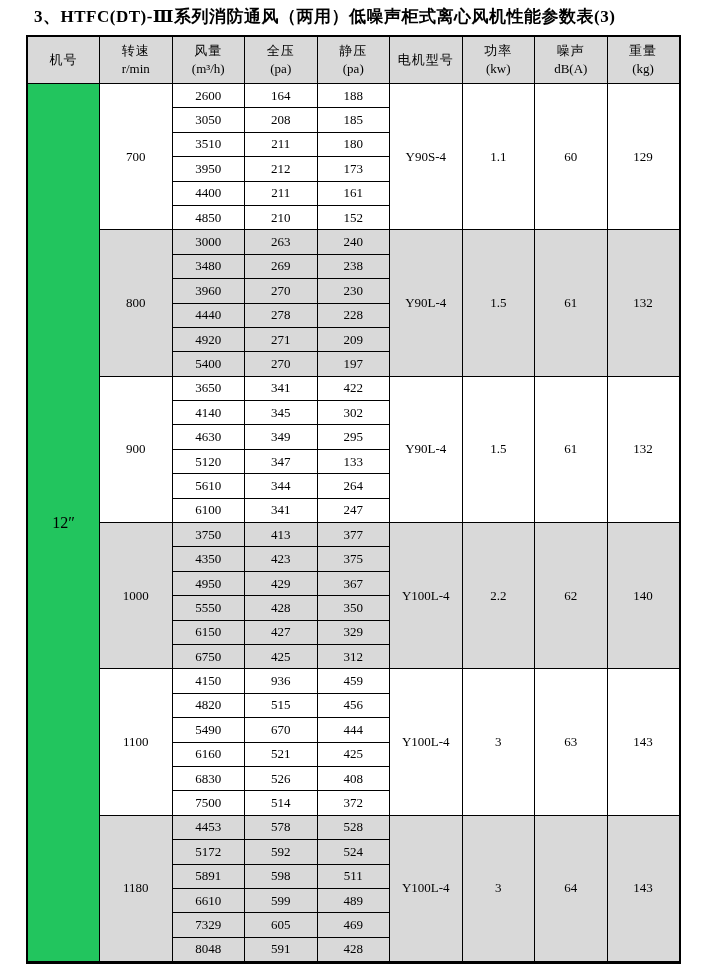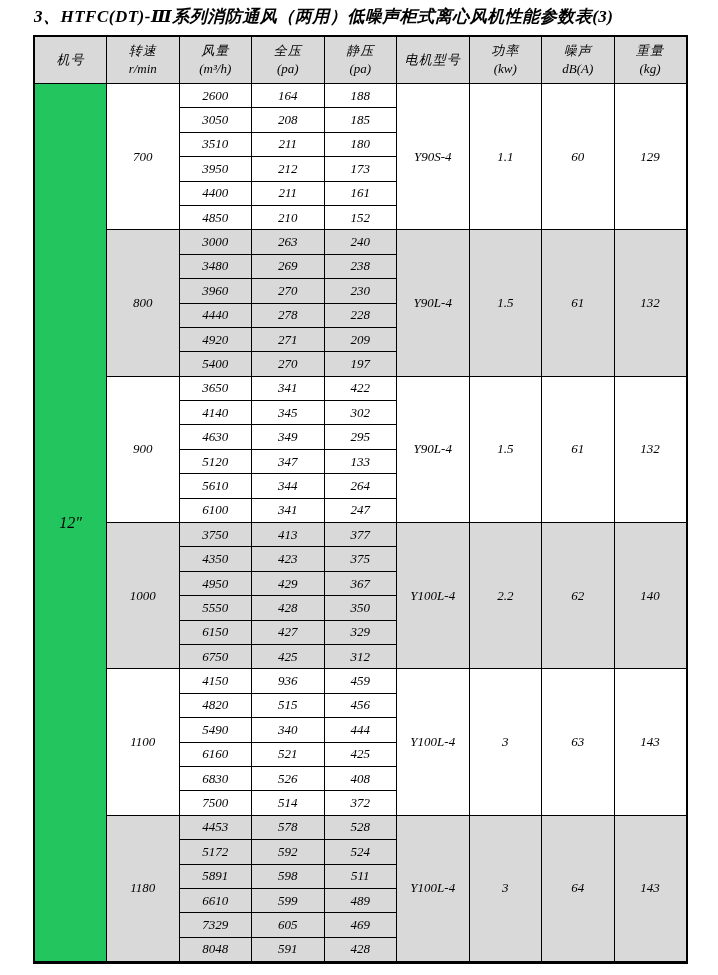--- a/index.html
+++ b/index.html
@@ -10,33 +10,32 @@
     height: 975px;
     font-family: "Liberation Serif", "DejaVu Serif", serif;
     color: #000;
   }
   .page {
     position: relative;
     width: 718px;
     height: 975px;
     background: #fff;
     overflow: hidden;
-    font-style: italic;
   }
   .title {
     margin: 5px 0 7px 34px;
     font-size: 17px;
     font-weight: bold;
     letter-spacing: 0.5px;
     white-space: nowrap;
   }
   table.perf {
     border-collapse: collapse;
     table-layout: fixed;
-    margin-left: 33px;
+    margin-left: 26px;
     width: 653px;
     border: 2px solid #000;
     border-bottom: 3px solid #000;
   }
   table.perf col { width: 72.5px; }
   th, td {
     border: 1px solid #000;
     text-align: center;
     vertical-align: middle;
     padding: 0;
@@ -267,21 +266,21 @@
           <td rowspan="6">63</td>
           <td rowspan="6">143</td>
         </tr>
         <tr>
           <td>4820</td>
           <td>515</td>
           <td>456</td>
         </tr>
         <tr>
           <td>5490</td>
-          <td>340</td>
+          <td>670</td>
           <td>444</td>
         </tr>
         <tr>
           <td>6160</td>
           <td>521</td>
           <td>425</td>
         </tr>
         <tr>
           <td>6830</td>
           <td>526</td>

